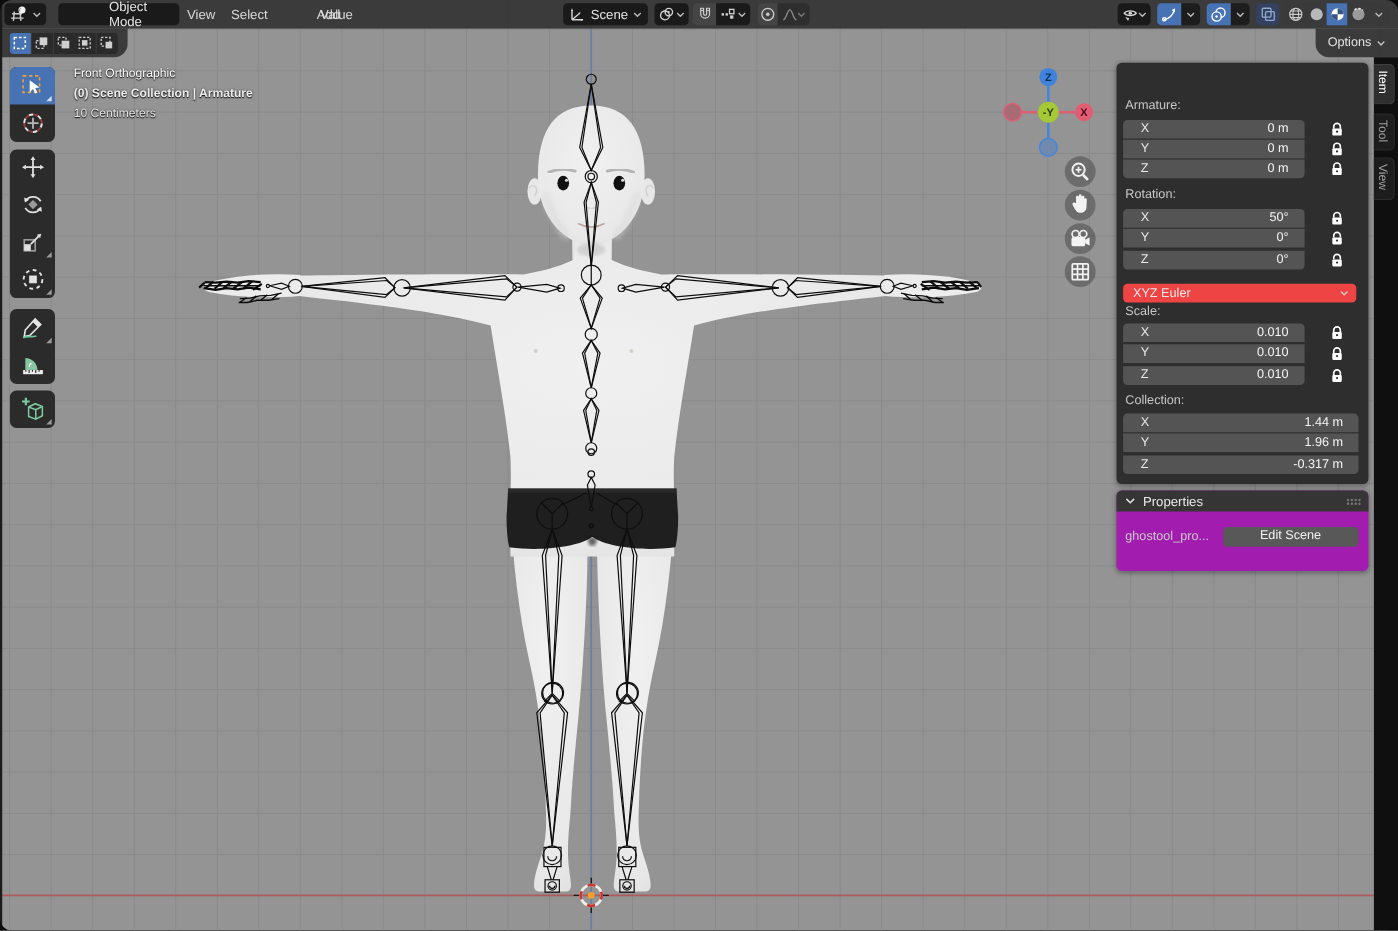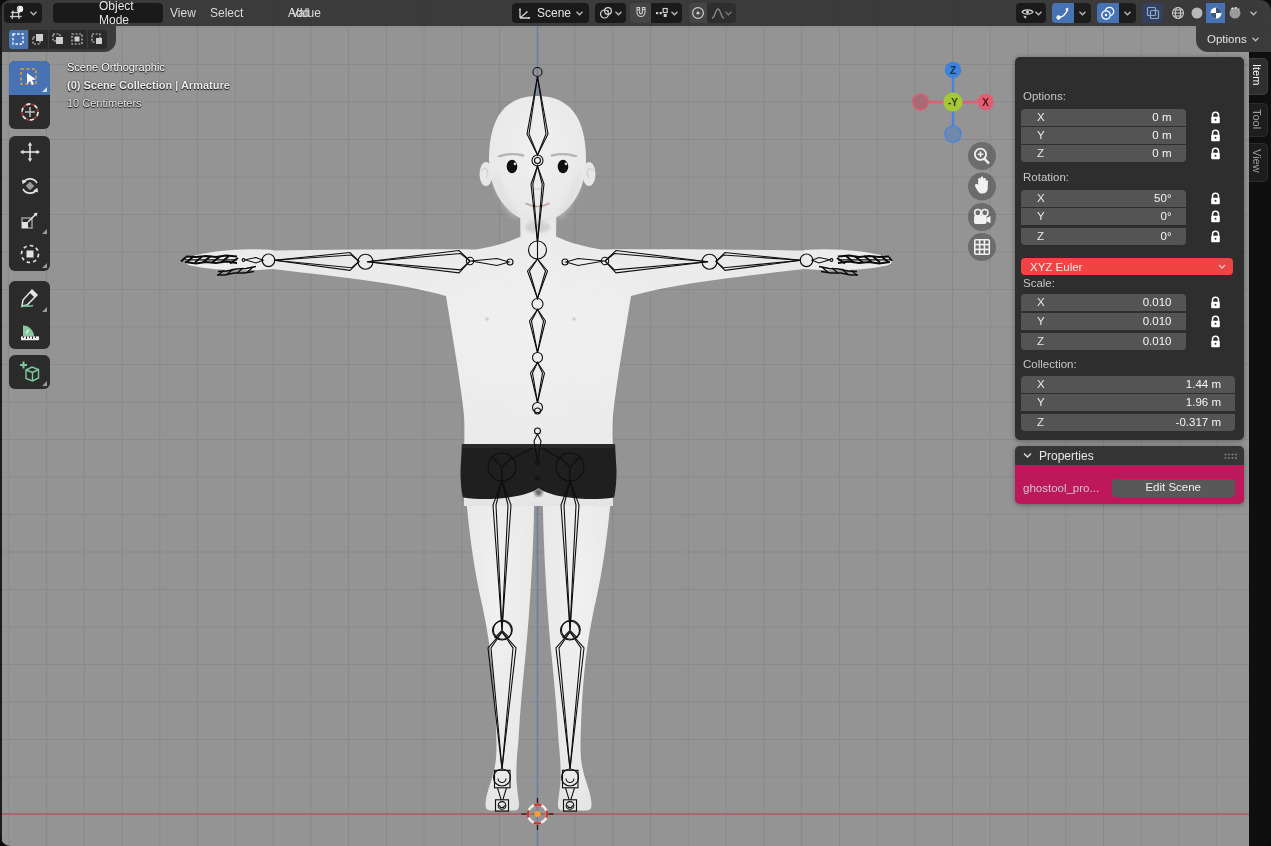--- a/index.html
+++ b/index.html
@@ -38,22 +38,22 @@
   }
   .modebtn { position:absolute; top:4px; width:19px; height:18.5px; background:#2a2a2a; }
   
   .tgroup { position:absolute; left:9px; width:41px; background:#2b2b2b; border-radius:6px; }
   .tbtn { position:relative; width:41px; display:flex; align-items:center; justify-content:center; }
   .corner { position:absolute; right:3px; bottom:3px; width:0; height:0;
             border-left:5px solid transparent; border-bottom:5px solid #9a9a9a; }
   
   #npanel1 { position:absolute; left:1015px; top:57px;  width:229px; height:383px;
              background:#2e2e2e; border-radius:5px; box-shadow:0 1px 5px rgba(0,0,0,0.35); }
-  #npanel2 { position:absolute; left:1015px; top:446px; width:229px; height:58px;
-             background:#be185d; border-radius:5px; box-shadow:0 1px 5px rgba(0,0,0,0.35); }
+  #npanel2 { position:absolute; left:1015px; top:446px; width:229px; height:73px;
+             background:#a21caf; border-radius:5px; box-shadow:0 1px 5px rgba(0,0,0,0.35); }
   .phead { position:absolute; left:0; top:0; width:100%; height:19px; background:#353535;
            border-radius:5px 5px 0 0; color:#e8e8e8; font-size:12px; }
   .plabel { position:absolute; color:#c6c6c6; font-size:11.5px; }
   .fld { position:absolute; left:6px; width:164.5px; height:17px; background:#545454;
          font-size:11.5px; color:#e9e9e9; }
   .fld .ax  { position:absolute; left:16px; top:2px; }
   .fld .val { position:absolute; right:14px; top:2px; color:#f5f5f5; }
   .wfld { width:214px; }
   .lock { position:absolute; left:194px; width:13px; height:13px; }
   .grip { position:absolute; right:7px; top:7px; width:13px; height:7px; }
@@ -284,21 +284,21 @@
       </g>
       <g stroke="#f2f2f2" fill="none" stroke-width="1.6">
         <rect x="974.8" y="239.8" width="14.5" height="14.5" rx="1"></rect>
         <line x1="979.6" y1="239.8" x2="979.6" y2="254.3"></line>
         <line x1="984.4" y1="239.8" x2="984.4" y2="254.3"></line>
         <line x1="974.8" y1="244.6" x2="989.3" y2="244.6"></line>
         <line x1="974.8" y1="249.4" x2="989.3" y2="249.4"></line>
       </g>
     </g>
   </svg>
-  <div style="position:absolute;left:67px;top:61px;font-size:11px;color:#ffffff;text-shadow:0 1px 1px rgba(0,0,0,0.9),0 0 2px rgba(0,0,0,0.55);">Scene Orthographic</div>
+  <div style="position:absolute;left:67px;top:61px;font-size:11px;color:#ffffff;text-shadow:0 1px 1px rgba(0,0,0,0.9),0 0 2px rgba(0,0,0,0.55);">Front Orthographic</div>
   <div style="position:absolute;left:67px;top:79px;font-size:11px;color:#ededed;text-shadow:0 1px 1px rgba(0,0,0,0.9),0 0 2px rgba(0,0,0,0.55);font-weight:bold;">(0) Scene Collection | Armature</div>
   <div style="position:absolute;left:67px;top:97px;font-size:11px;color:#e3e3e3;text-shadow:0 1px 1px rgba(0,0,0,0.9),0 0 2px rgba(0,0,0,0.55);">10 Centimeters</div>
   <div id="header">
     <div class="hbtn" style="left:4px;width:38px;padding:0 5px;justify-content:space-between;">
       <svg width="16" height="16" viewBox="0 0 16 16">
           <g stroke="#cdcdcd" stroke-width="1.3" fill="none">
             <line x1="1" y1="11.5" x2="12.5" y2="11.5"></line>
             <line x1="2" y1="7.5" x2="11" y2="7.5"></line>
             <line x1="4" y1="5.5" x2="3.2" y2="14"></line>
             <line x1="9.2" y1="5.5" x2="10" y2="14"></line>
@@ -615,21 +615,21 @@
   <div class="sidetab" style="top:58px;height:37px;background:#2f2f2f;color:#ffffff;border:1px solid #3d3d3d;border-left:none;">
       <span>Item</span>
     </div>
   <div class="sidetab" style="top:103px;height:34px;background:#1d1d1d;border:1px solid #2c2c2c;border-left:none;">
       <span>Tool</span>
     </div>
   <div class="sidetab" style="top:143px;height:39px;background:#1d1d1d;border:1px solid #2c2c2c;border-left:none;">
       <span>View</span>
     </div>
   <div id="npanel1">
-    <div class="plabel" style="left:8px;top:33px;">Options:</div>
+    <div class="plabel" style="left:8px;top:33px;">Armature:</div>
     <div class="fld" style="top:51.5px;border-radius:4px 4px 0 0;">
         <span class="ax">X</span>
         <span class="val">0 m</span>
       </div>
     <div class="fld" style="top:69.5px;">
         <span class="ax">Y</span>
         <span class="val">0 m</span>
       </div>
     <div class="fld" style="top:87.5px;border-radius:0 0 4px 4px;">
         <span class="ax">Z</span>

